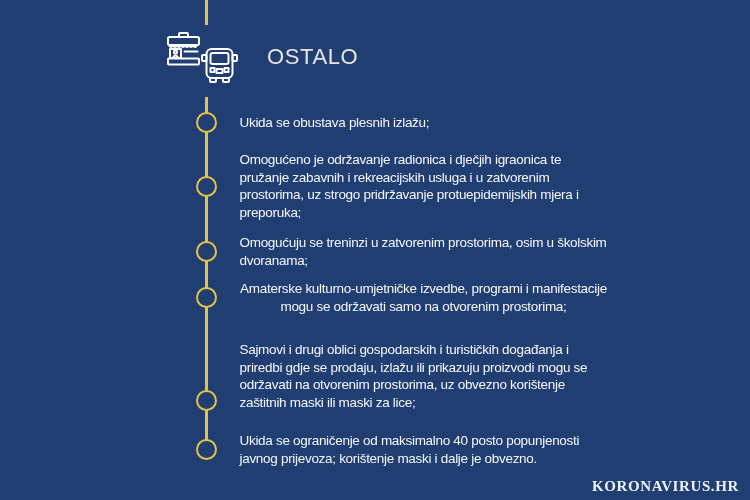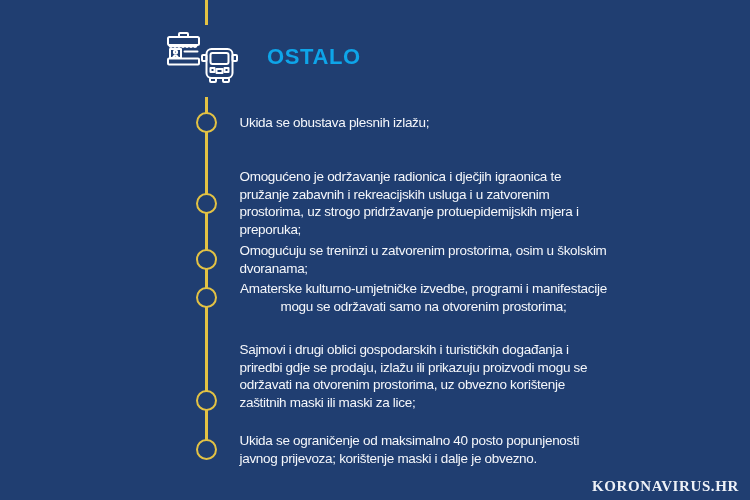--- a/index.html
+++ b/index.html
@@ -20,23 +20,23 @@
   .line-main { top: 97px; height: 361px; }
 
   .icon { position: absolute; }
   .icon-stall { left: 166px; top: 32px; }
   .icon-bus   { left: 201px; top: 47px; }
 
   .title {
     position: absolute;
     left: 267px; top: 44px;
     font-size: 22px;
-    font-weight: bold;
+    font-weight: normal;
     letter-spacing: 0.6px;
-    color: #0ea5e9;
+    color: #e5e5e5;
   }
 
   .item {
     position: absolute;
     left: 195.5px;
     display: flex;
     align-items: center;
   }
   .bullet {
     flex: 0 0 auto;
@@ -47,22 +47,22 @@
     margin-right: 23px;
   }
   .item-text {
     width: 368px;
     color: #f5f7fb;
     font-size: 13.5px;
     line-height: 17.5px;
     letter-spacing: -0.3px;
   }
   .item-1 { top: 112px; }
-  .item-2 { top: 151px; margin-top: 17px; }
-  .item-3 { top: 242px; }
+  .item-2 { top: 151px; }
+  .item-3 { top: 234px; }
   .item-4 { top: 280px; text-align: center; }
   .item-5 { top: 341px; align-items: flex-end; }
   .item-6 { top: 432px; }
 
   .brand {
     position: absolute;
     left: 592px; top: 448px;
     font-family: "Liberation Serif", serif;
     font-weight: bold;
     font-size: 15px;

